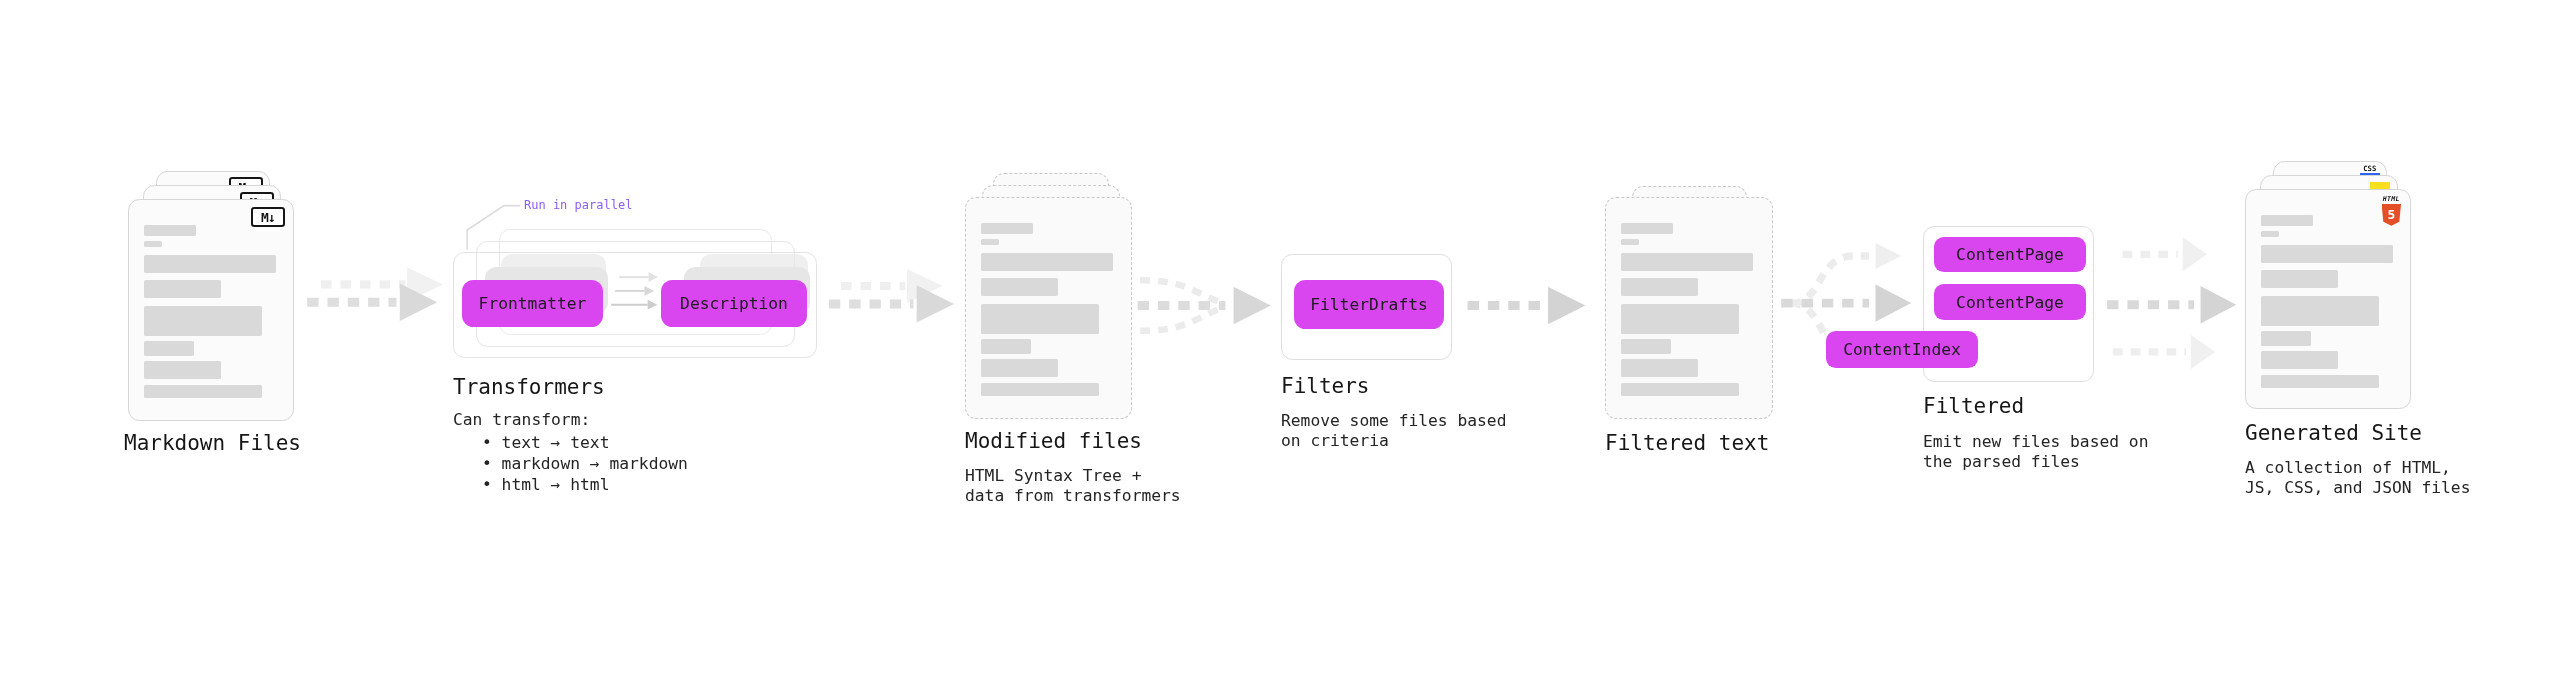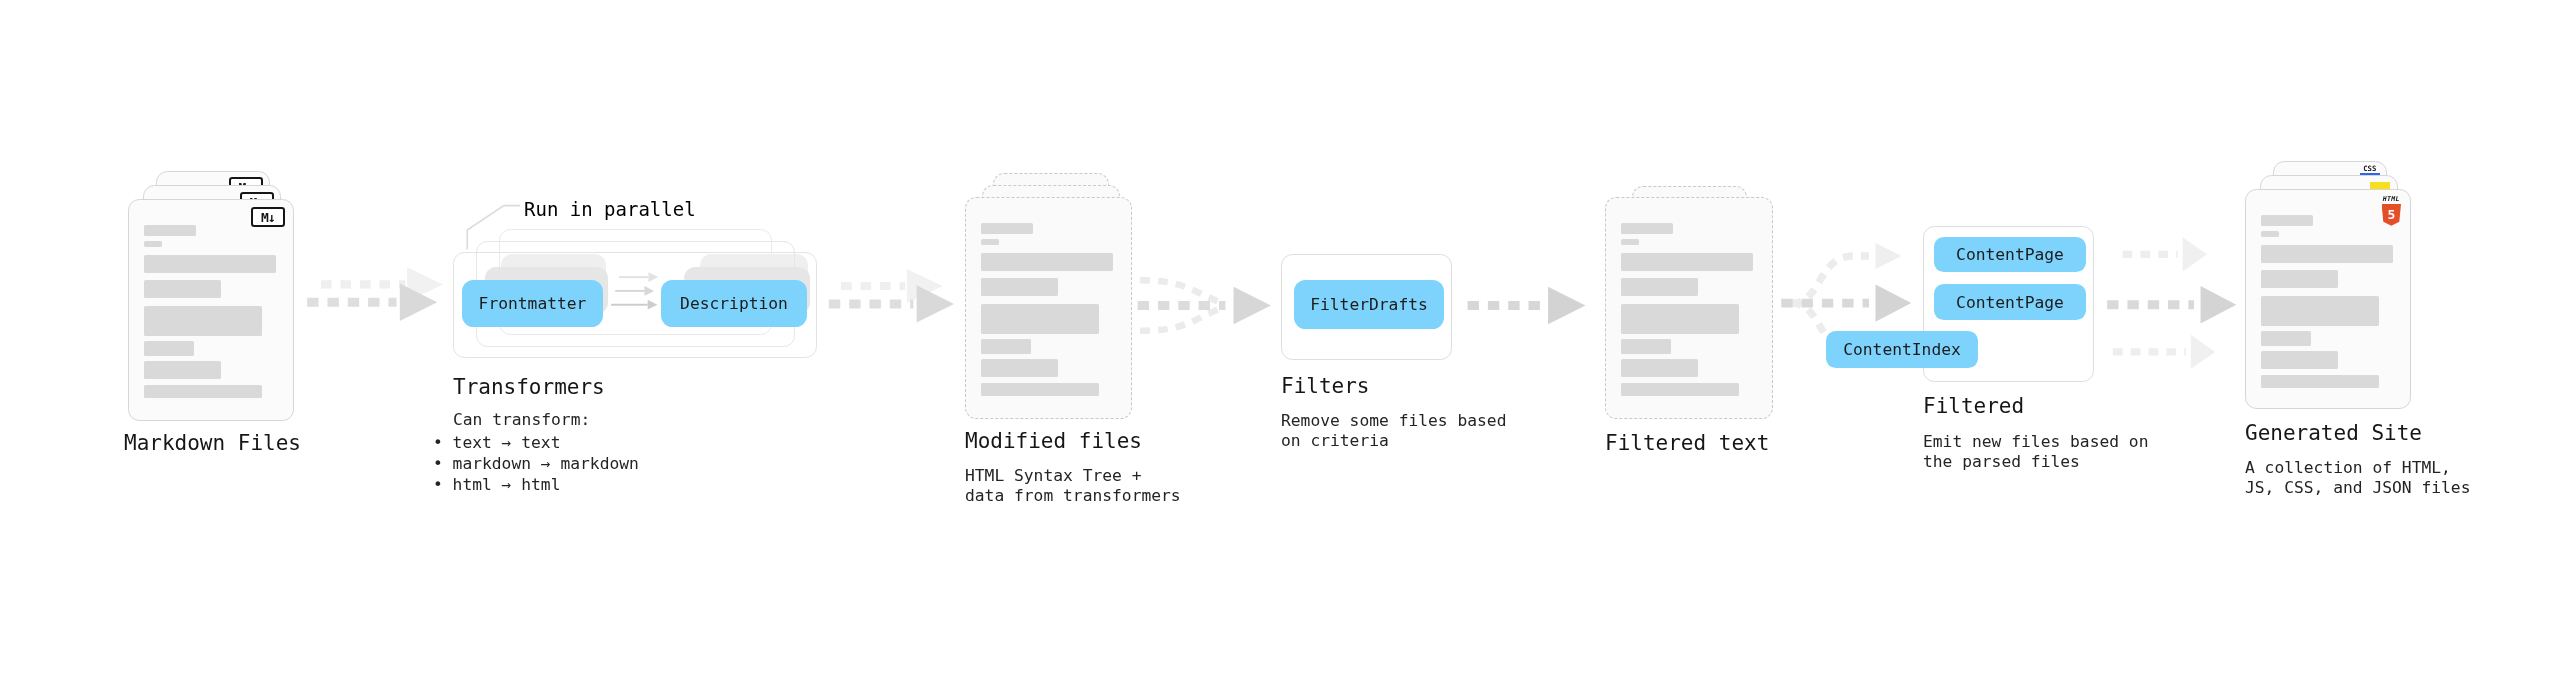--- a/index.html
+++ b/index.html
@@ -22,30 +22,30 @@
   .js-badge{position:absolute;width:19.5px;height:8.1px;background:#f7df1e;}
   .html5-badge{position:absolute;width:24.4px;text-align:center;}
   .html5-badge .html-txt{font-size:6.5px;font-weight:bold;color:#151515;line-height:7.3px;display:block;letter-spacing:0.4px;font-style:italic;}
   .html5-shield{width:19.5px;height:22px;margin:0.8px auto 0;background:#e34f26;
                 clip-path:polygon(0 0,100% 0,91% 82%,50% 100%,9% 82%);
                 color:#ffffff;font-size:13px;font-weight:bold;line-height:21px;text-align:center;}
 
   
   .outline-box{position:absolute;border:1.6px solid #e3e3e3;border-radius:11.4px;background:transparent;box-sizing:border-box;}
   .outline-box.solid-bg{background:rgba(255,255,255,0.55);}
-  .pill{position:absolute;background:#7dd3fc;border-radius:11.4px;color:#1c1c1c;font-size:16.3px;
+  .pill{position:absolute;background:#d946ef;border-radius:11.4px;color:#1c1c1c;font-size:16.3px;
         display:flex;align-items:center;justify-content:center;box-sizing:border-box;}
   .pill.ghost1{background:#e6e6e6;}
   .pill.ghost2{background:#efefef;}
 
   
   .stage-label{position:absolute;font-size:21px;font-weight:500;color:#161616;white-space:nowrap;}
   .caption{position:absolute;font-size:16.3px;line-height:20.3px;color:#242424;white-space:pre-line;}
   .bullets{position:absolute;font-size:16.3px;line-height:21px;color:#242424;white-space:nowrap;}
-  .annotation{position:absolute;font-size:19px;color:#000000;white-space:nowrap;text-align:right;}
+  .annotation{position:absolute;font-size:12px;color:#8b5cf6;white-space:nowrap;text-align:right;}
   .z1{z-index:1}.z2{z-index:2}.z3{z-index:3}.z4{z-index:4}.z5{z-index:5}.z6{z-index:6}
 </style>
 </head>
 <body>
 
 <div class="canvas">
 
   <svg class="arrow-layer" width="2576" height="681" viewBox="0 0 3170 838">
 
     <g>
@@ -134,21 +134,21 @@
     <div class="pill ghost2 z2" style="left:501px;top:254px;width:105px;height:47px"></div>
     <div class="pill ghost2 z2" style="left:700px;top:254px;width:108px;height:47px"></div>
     <div class="outline-box z3" style="left:476px;top:241px;width:319px;height:106px;border-color:#e6e6e6"></div>
     <div class="pill ghost1 z4" style="left:485px;top:267px;width:123px;height:47px"></div>
     <div class="pill ghost1 z4" style="left:684px;top:267px;width:126px;height:47px"></div>
     <div class="outline-box z5" style="left:453px;top:252px;width:364px;height:106px"></div>
     <div class="pill z6" style="left:462px;top:280px;width:141px;height:47px">Frontmatter</div>
     <div class="pill z6" style="left:661px;top:280px;width:146px;height:47px">Description</div>
     <div class="stage-label" style="left:453px;top:375px">Transformers</div>
     <div class="caption" style="left:453px;top:410px">Can transform:</div>
-    <div class="bullets" style="left:433px;top:432px">
+    <div class="bullets" style="left:482px;top:432px">
       <div>• text → text</div>
       <div>• markdown → markdown</div>
       <div>• html → html</div>
     </div>
   </div>
 
   <div>
     <div class="file-card dashed z1" style="left:993px;top:173px;width:116px;height:57px"></div>
     <div class="file-card dashed z2" style="left:982px;top:185px;width:138px;height:57px"></div>
     <div class="file-card dashed z3" style="left:965px;top:197px;width:167px;height:222px">

